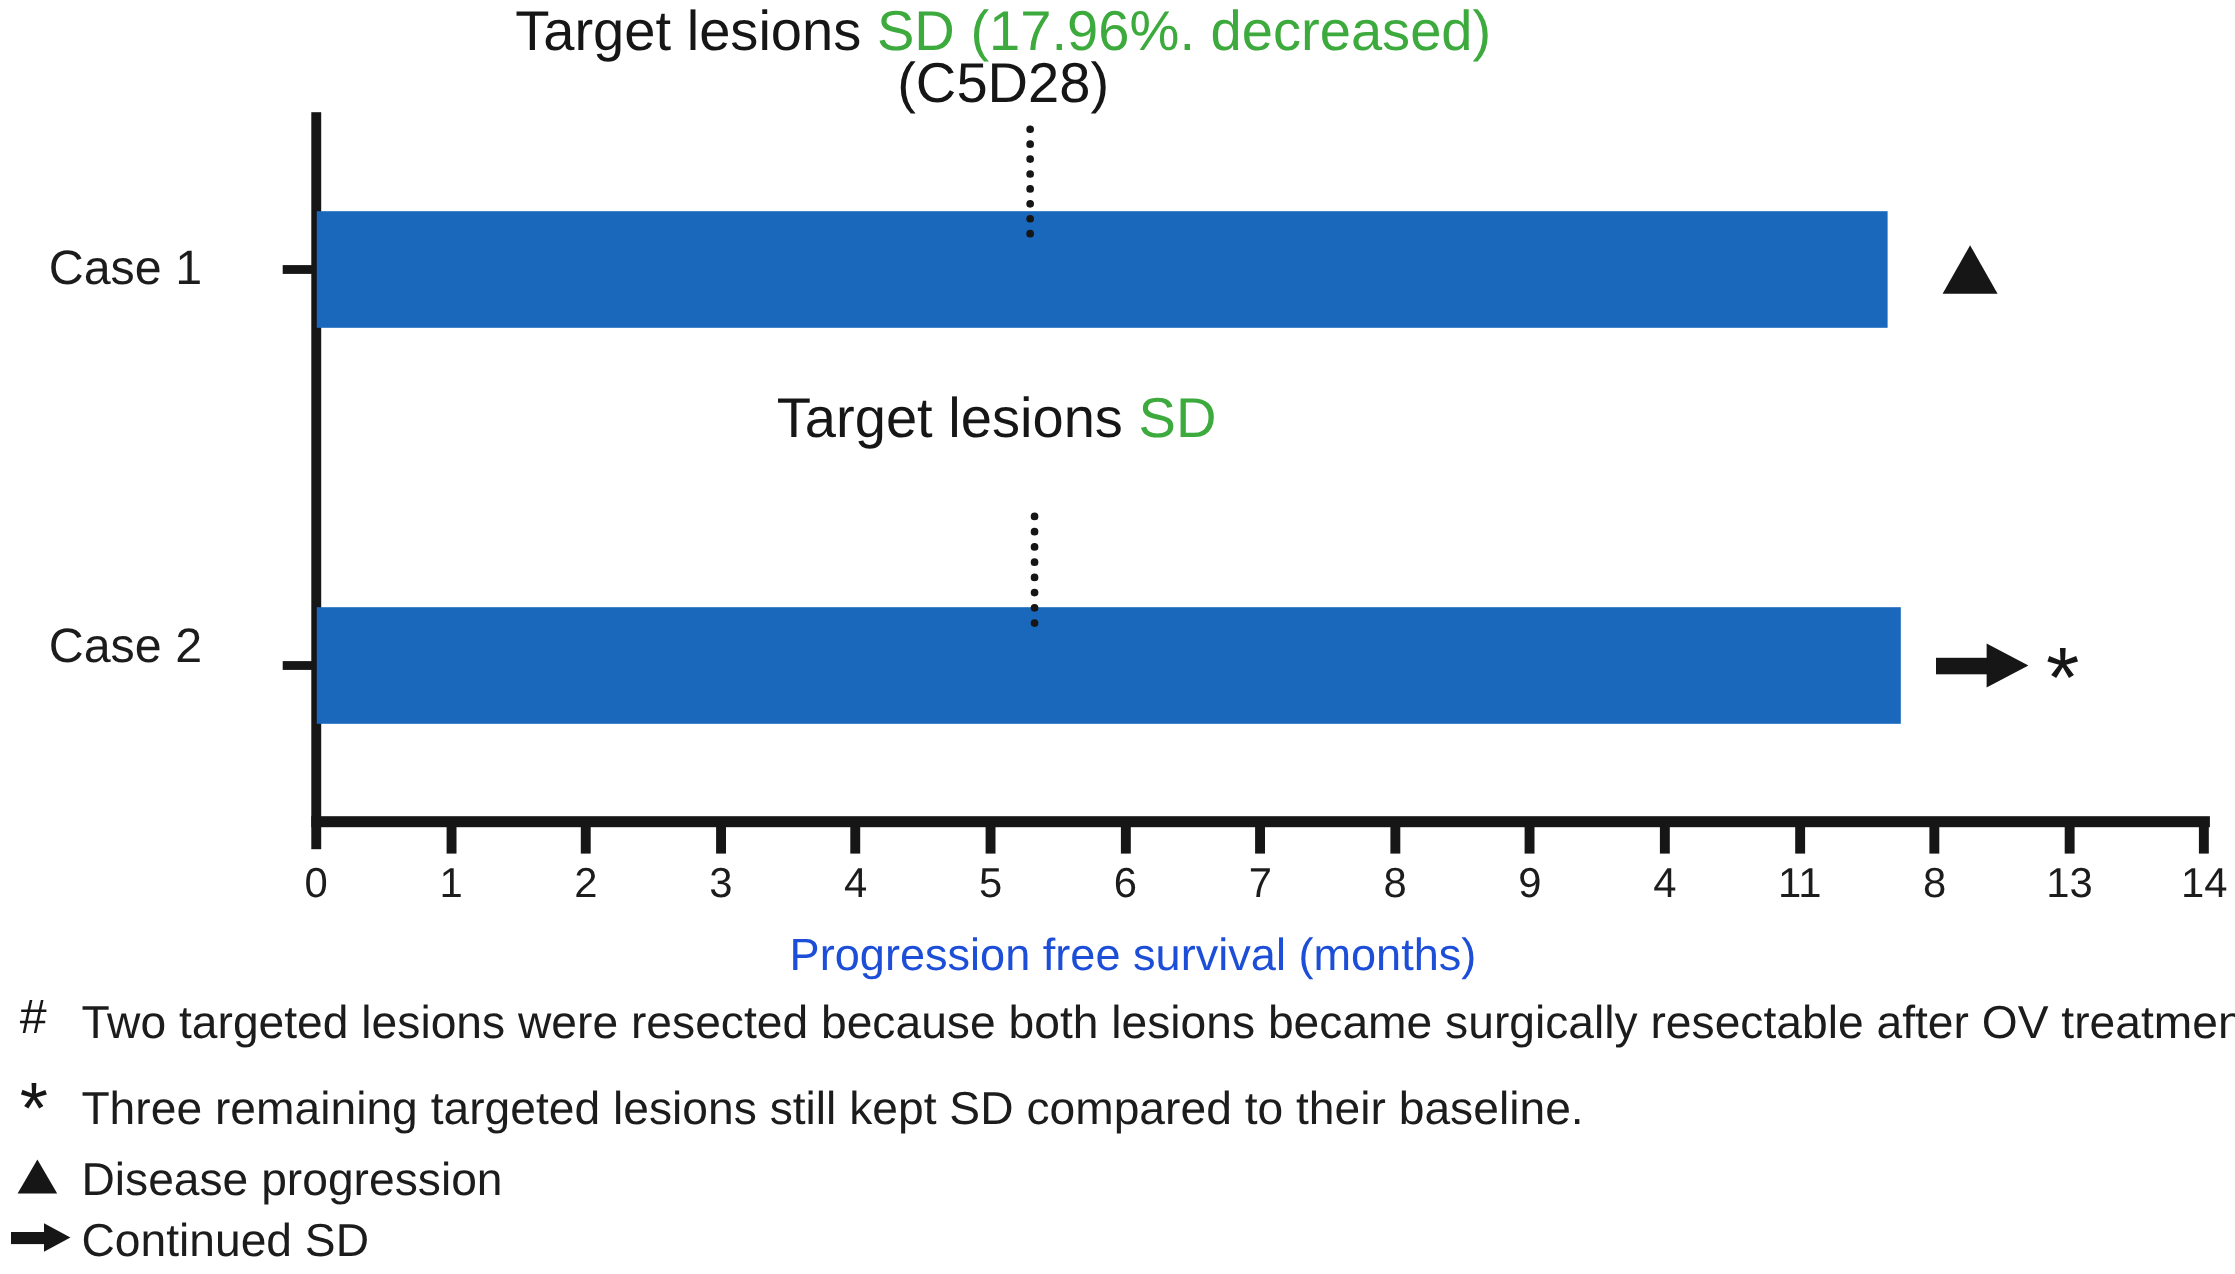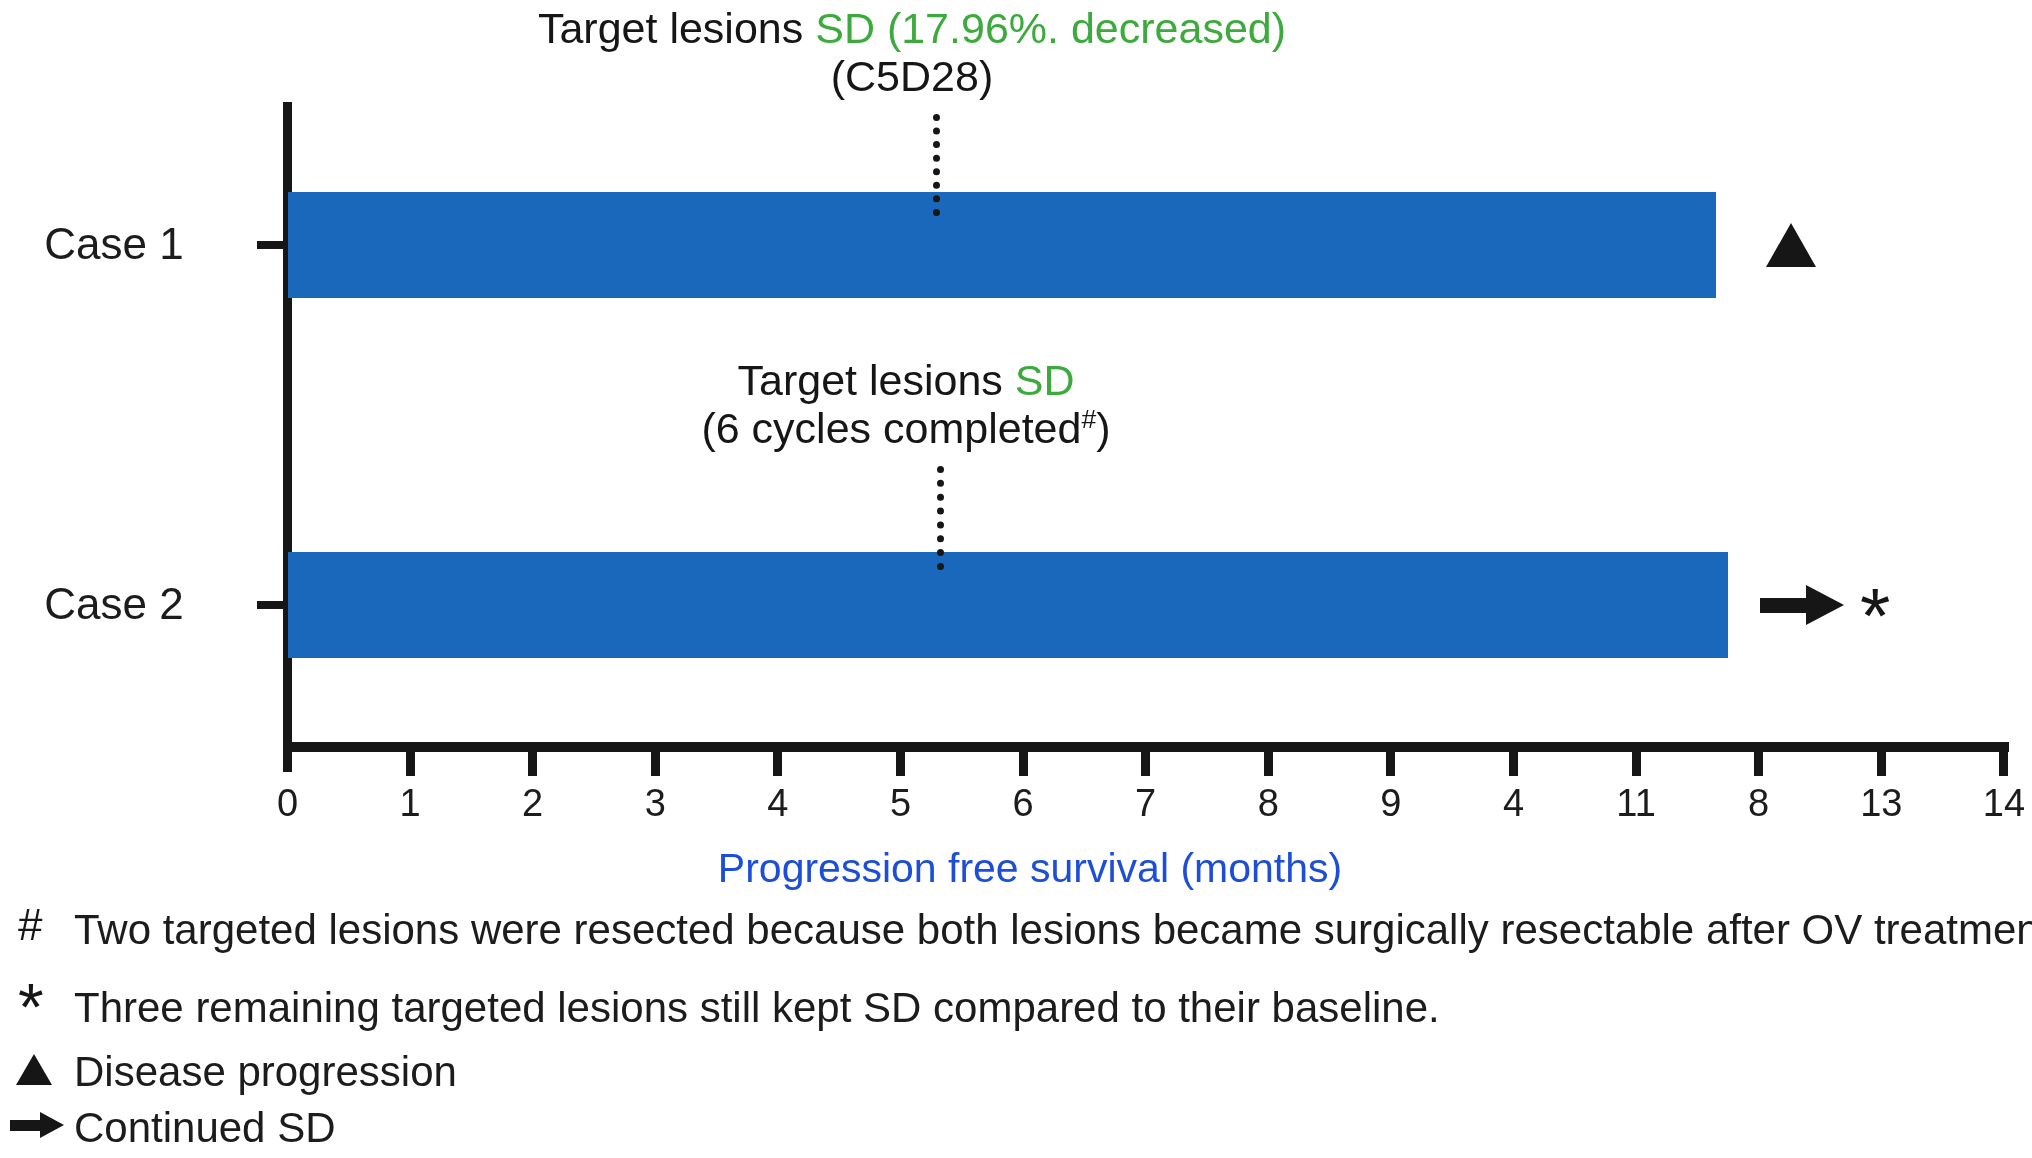--- a/index.html
+++ b/index.html
@@ -1,19 +1,19 @@
 <!DOCTYPE html>
 <html><head>
 <meta charset="utf-8">
 <style>
   html,body{margin:0;padding:0;background:#ffffff;}
   body{font-family:"Liberation Sans", sans-serif;}
   .figure{position:relative;width:2032px;height:1158px;background:#ffffff;overflow:hidden;}
   .abs{position:absolute;}
-  .annotation{position:absolute;text-align:center;font-size:43px;line-height:48px;color:#1c1c1c;transform:translateX(-50%);white-space:nowrap;}
+  .annotation{position:absolute;text-align:center;font-size:51px;line-height:48px;color:#1c1c1c;transform:translateX(-50%);white-space:nowrap;}
   .annotation sup{font-size:62%;vertical-align:super;line-height:0;}
   .tick-label{position:absolute;transform:translateX(-50%);font-size:38px;color:#1c1c1c;}
   .case-label{position:absolute;text-align:center;font-size:44px;color:#1c1c1c;}
   .xlabel{position:absolute;transform:translateX(-50%);font-size:41px;color:#1d4ed8;white-space:nowrap;}
   .footnote-text{position:absolute;font-size:42px;color:#1c1c1c;white-space:nowrap;}
   .dotted-line{position:absolute;width:0;border-left:7px dotted #161616;}
 </style>
 </head>
 <body>
 
@@ -53,29 +53,28 @@
       <div style="position: absolute; left: 257px; top: 241px; width: 31px; height: 8px; background: rgb(22, 22, 22);"></div>
       <div class="case-label" style="position: absolute; left: 0px; top: 219px; width: 228px;">Case 1</div>
       <div style="position: absolute; left: 287.5px; top: 192px; width: 1428.29px; height: 106px; background: rgb(26, 104, 188);"></div>
       <div style="position: absolute; left: 1765.79px; top: 223px; width: 0px; height: 0px; border-left: 25px solid transparent; border-right: 25px solid transparent; border-bottom: 44px solid rgb(22, 22, 22);"></div>
       <div class="dotted-line" style="position: absolute; left: 933px; top: 114px; height: 102px;"></div>
       <div class="annotation" style="position: absolute; left: 912px; top: 4px;">
         <div><span style="color: rgb(22, 22, 22);">Target lesions </span><span style="color: rgb(60, 170, 60);">SD (17.96%. decreased)</span></div>
         <div><span style="color: rgb(22, 22, 22);">(C5D28)</span></div>
       </div>
       <div style="position: absolute; left: 257px; top: 601px; width: 31px; height: 8px; background: rgb(22, 22, 22);"></div>
-      <div class="case-label" style="position: absolute; left: 0px; top: 579px; width: 228px;">Case 2</div>
+      <div class="case-label" style="position: absolute; left: 0px; top: 563px; width: 228px;">Case 2</div>
       <div style="position: absolute; left: 287.5px; top: 552px; width: 1440.55px; height: 106px; background: rgb(26, 104, 188);"></div>
       <div style="position: absolute; left: 1760.05px; top: 597.5px; width: 50px; height: 15px; background: rgb(22, 22, 22);"></div>
       <div style="position: absolute; left: 1806.05px; top: 585px; width: 0px; height: 0px; border-top: 20px solid transparent; border-bottom: 20px solid transparent; border-left: 38px solid rgb(22, 22, 22);"></div>
       <div style="position: absolute; left: 1860.05px; top: 577px; font-size: 78px; line-height: 1; color: rgb(22, 22, 22);">*</div>
       <div class="dotted-line" style="position: absolute; left: 937px; top: 466px; height: 104px;"></div>
       <div class="annotation" style="position: absolute; left: 906px; top: 356px;">
         <div><span style="color: rgb(22, 22, 22);">Target lesions </span><span style="color: rgb(60, 170, 60);">SD</span></div>
-        <div><span style="color: rgb(22, 22, 22);">(6 cycles completed</span><sup style="color: rgb(22, 22, 22);">#</sup><span style="color: rgb(22, 22, 22);">)</span></div>
       </div>
     </div>
   <div class="xlabel" style="left:1030px;top:845px;">Progression free survival (months)</div>
   <div id="footnotes" class="abs" style="left:0;top:0;width:2032px;height:1158px;pointer-events:none;">
       <div style="position: absolute; left: 18px; top: 900px; font-size: 44px; color: rgb(22, 22, 22);">#</div>
       <div class="footnote-text" style="position: absolute; left: 74px; top: 906px;">Two targeted lesions were resected because both lesions became surgically resectable after OV treatment.</div>
       <div style="position: absolute; left: 18px; top: 974px; font-size: 66px; line-height: 1; color: rgb(22, 22, 22);">*</div>
       <div class="footnote-text" style="position: absolute; left: 74px; top: 984px; text-align: center;">Three remaining targeted lesions still kept SD compared to their baseline.</div>
       <div style="position: absolute; left: 16px; top: 1054px; width: 0px; height: 0px; border-left: 18px solid transparent; border-right: 18px solid transparent; border-bottom: 31px solid rgb(22, 22, 22);"></div>
       <div class="footnote-text" style="position: absolute; left: 74px; top: 1048px;">Disease progression</div>

